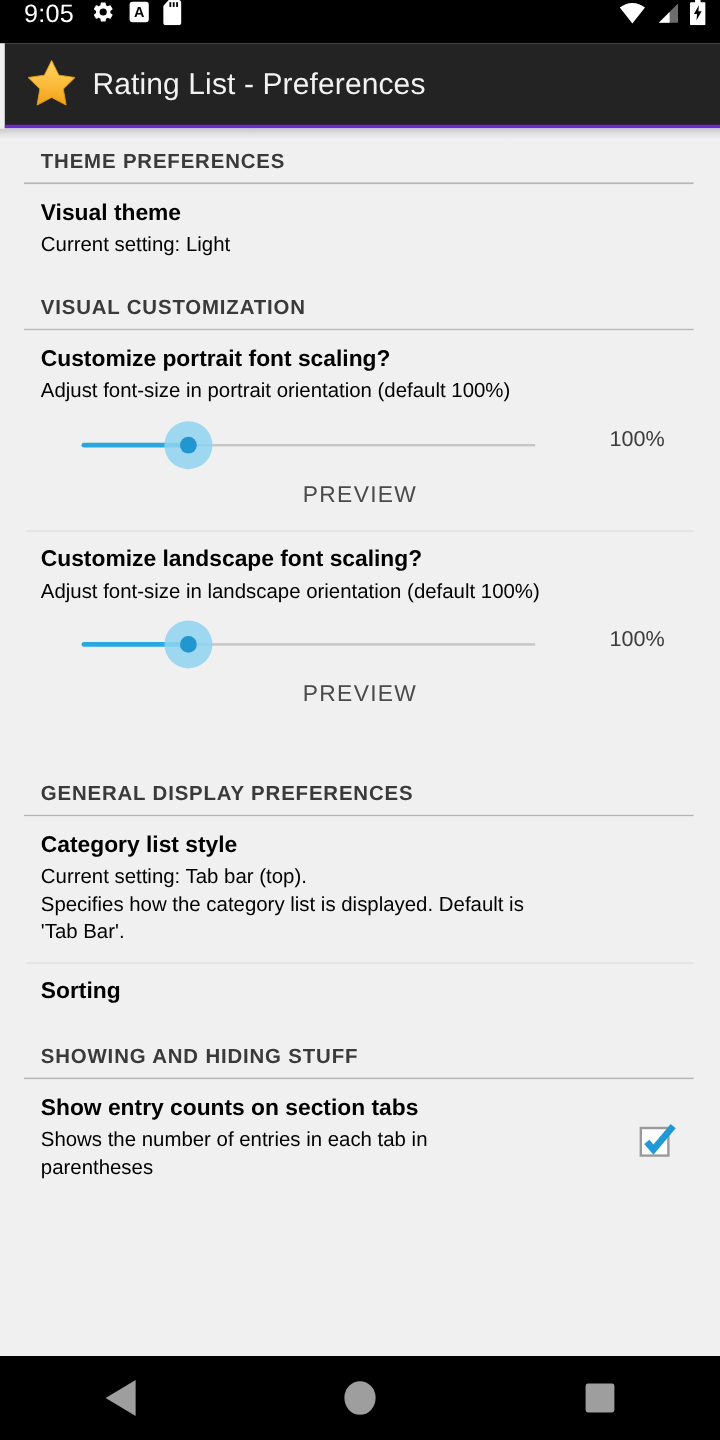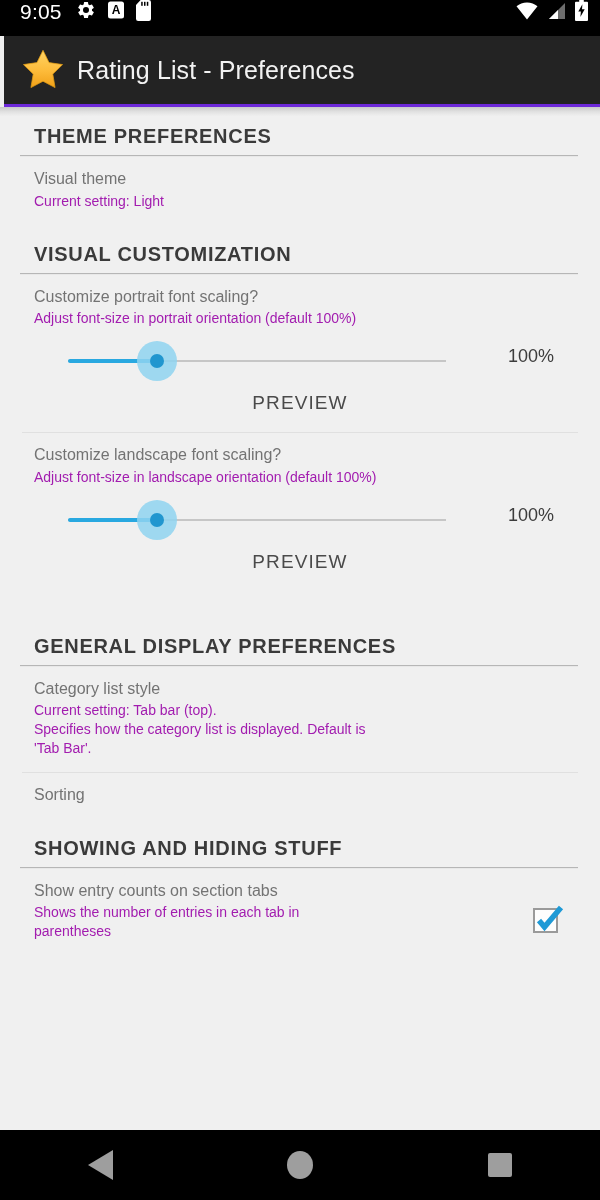--- a/index.html
+++ b/index.html
@@ -71,44 +71,44 @@
   #content::before {
     content: "";
     position: absolute; top: 0; left: 0;
     width: 600px; height: 9px;
     background: linear-gradient(to bottom, #c9c9c9 0%, #e2e2e2 55%, #efefef 100%);
     pointer-events: none;
   }
 
   .section-header {
     padding: 18px 0 7px 34px;
-    font-size: 20px;
+    font-size: 17px;
     font-weight: bold;
     color: #3a3a3a;
     letter-spacing: 0.7px;
   }
   .section-rule {
     height: 2px;
     margin: 0 22px 0 20px;
     background: linear-gradient(to bottom, #b6b6b6 0 1px, #e8e8e8 1px 2px);
   }
 
   .pref {
     padding: 12px 34px 14px 34px;
     position: relative;
   }
   .pref-title {
-    font-size: 16px;
-    color: #737373;
+    font-size: 19px;
+    color: #000000;
     line-height: 1.22;
-    font-weight: 400;
+    font-weight: 700;
   }
   .pref-summary {
-    font-size: 14px;
-    color: #a21caf;
+    font-size: 17px;
+    color: #000000;
     line-height: 1.36;
     margin-top: 3px;
   }
   .pref-summary div { white-space: pre; }
 
   .thin-rule {
     height: 1px;
     margin: 0 22px 0 22px;
     background: #e0e0e0;
   }

